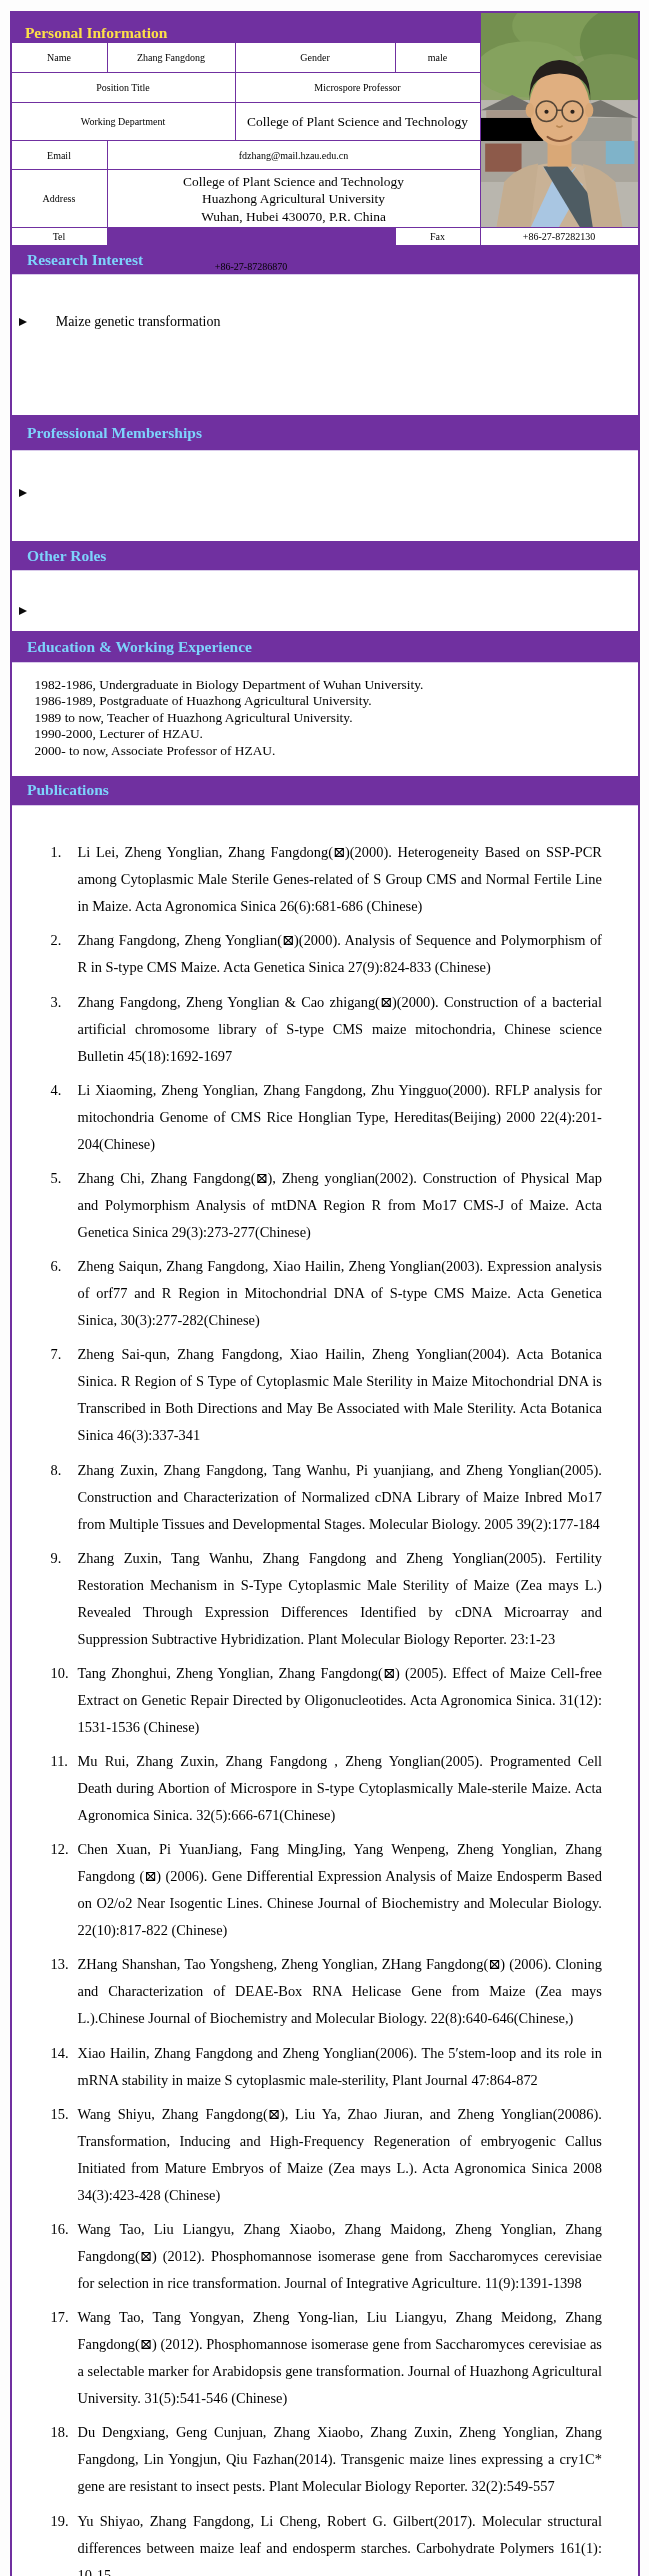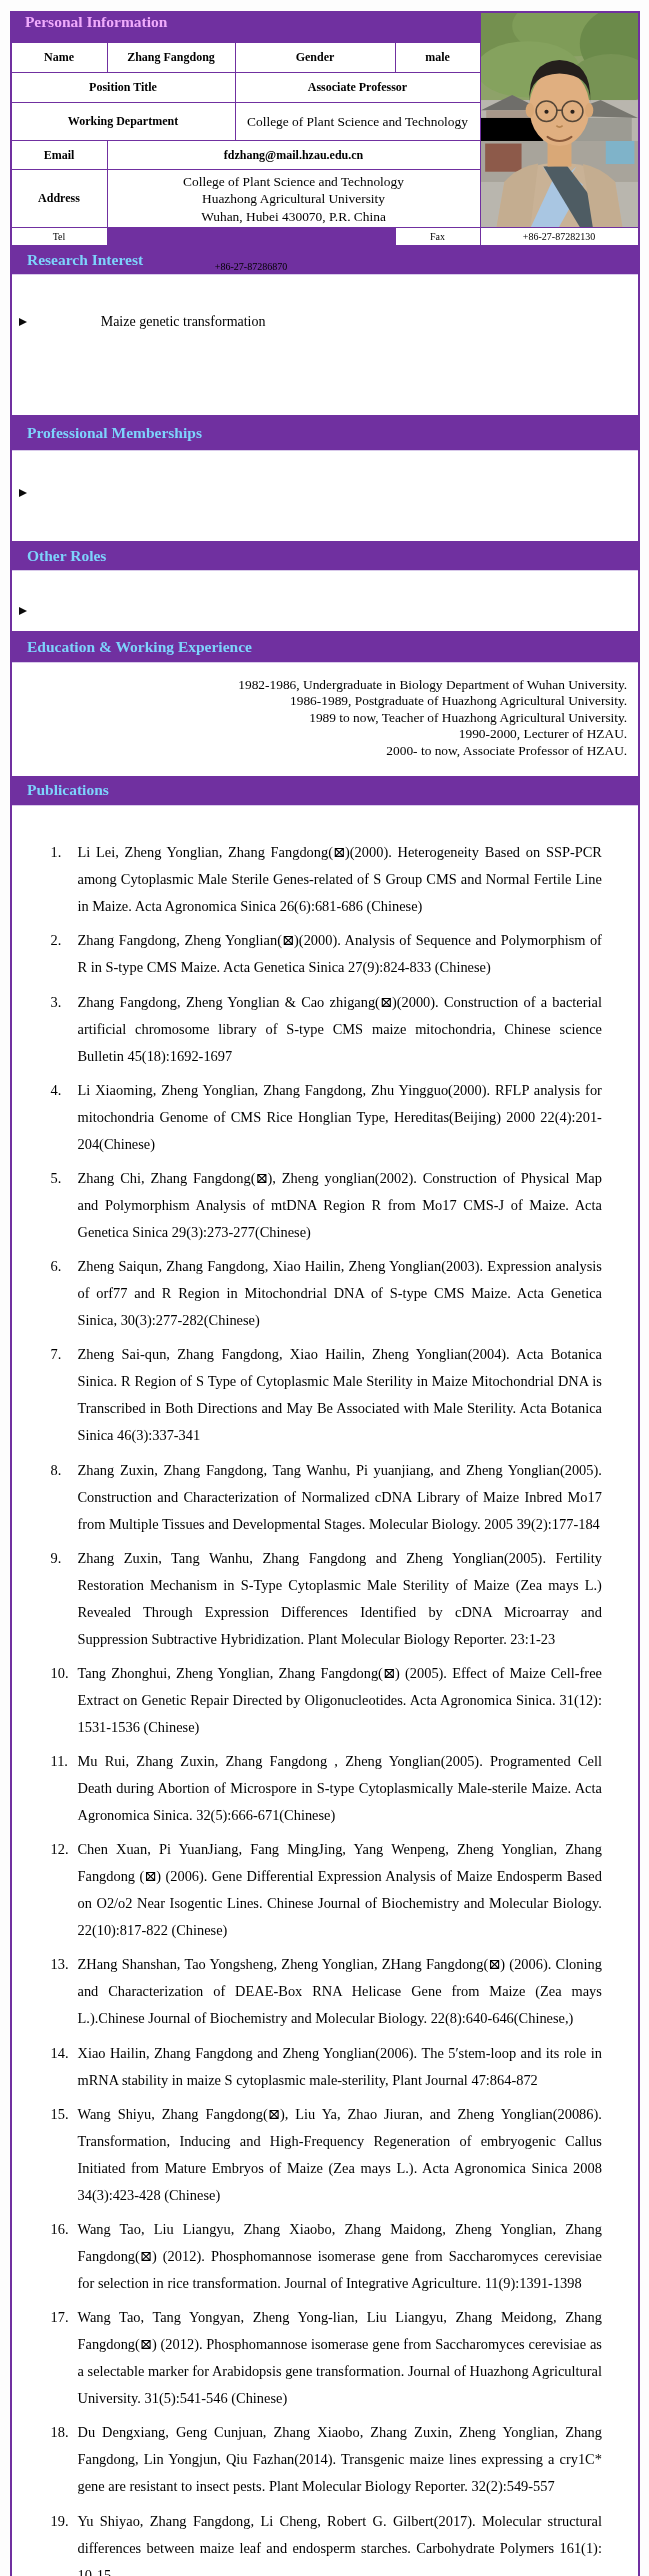--- a/index.html
+++ b/index.html
@@ -3,41 +3,41 @@
 <meta charset="utf-8">
 <style>
   html,body{margin:0;padding:0;background:#fdfdfd;}
   body{width:649px;font-family:"Liberation Serif","DejaVu Serif","DejaVu Sans",serif;color:#000;}
   .doc{width:626px;margin:11.3px auto 25px auto;border:2.1px solid #7030A0;background:#fff;}
   
   .pi-grid{display:grid;grid-template-columns:95px 127px 159px 84px 1fr;
            grid-template-rows:29px 29px 29px 37px 28px 57px 17px;
            gap:1px;background:#7030A0;padding:0;}
   .cell{background:#fff;display:flex;align-items:center;justify-content:center;text-align:center;}
-  .pi-bar{grid-column:1/5;background:#7030A0;color:#f0abfc;display:flex;align-items:flex-start;
+  .pi-bar{grid-column:1/5;background:#7030A0;color:#fde047;display:flex;align-items:flex-end;
           padding-left:13.4px;font-size:15.5px;font-weight:bold;}
   .photo-cell{grid-column:5;grid-row:1/7;background:#7f9b5e;padding:0;overflow:hidden;}
   .photo-cell svg{display:block;width:100%;height:100%;}
-  .fs27{font-size:12px;font-weight:bold;} .fs26{font-size:13.4px;} .fs25{font-size:10px;}
+  .fs27{font-size:10px;} .fs26{font-size:13.4px;} .fs25{font-size:10px;}
   .addr{flex-direction:column;line-height:17.5px;}
   .c12{grid-column:1/3;} .c35{grid-column:3/5;} .c25{grid-column:2/5;} .c24{grid-column:2/4;margin-top:38px;}
   
   .bar{background:#7030A0;color:#7dd3fc;display:flex;align-items:center;padding-left:15.5px;
        font-size:15.5px;font-weight:bold;border-bottom:1px solid #d8c9ea;}
   .bar.h58{height:29px;} .bar.h70{height:35px;} .bar.h62{height:31px;}
   .content{background:#fff;}
   .ri-content{height:103px;padding-top:37px;box-sizing:content-box;}
   .pm-content{height:58px;padding-top:32px;}
   .or-content{height:30px;padding-top:30px;}
   .edu-content{height:99px;padding:13.4px 10.3px 0 23px;}
-  .bullet-row{display:flex;align-items:center;height:19px;padding-left:7.2px;gap:45px;}
+  .bullet-row{display:flex;align-items:center;height:19px;padding-left:7.2px;}
   .tri{display:inline-block;width:0;height:0;border-left:8.8px solid #0a0a0a;
        border-top:4.6px solid transparent;border-bottom:4.6px solid transparent;margin-right:29px;flex:0 0 auto;}
   .bullet-text{font-size:14px;}
-  .edu-line{font-size:13.4px;line-height:16.5px;text-align:right;}
+  .edu-line{font-size:13.4px;line-height:16.5px;}
   
   .pub-list{list-style:none;margin:16px;padding:17.5px 19.6px 2.1px 23px;counter-reset:pub;}
   .pub-item{display:grid;grid-template-columns:27px 1fr;margin-bottom:7.2px;
             font-size:14.4px;line-height:27px;}
   .pub-item .num::before{counter-increment:pub;content:counter(pub) ".";}
   .pub-text{text-align:justify;}
   .pub-footnote{font-size:14.4px;padding:5.2px 19.6px 23px 23px;}
 </style>
 </head>
 <body>
@@ -98,21 +98,21 @@
         <span>Gender</span>
       </div>
     <div class="cell fs27">
         <span>male</span>
       </div>
 
     <div class="cell fs27 c12">
         <span>Position Title</span>
       </div>
     <div class="cell fs27 c35">
-        <span>Associate Professor</span>
+        <span>Microspore Professor</span>
       </div>
 
     <div class="cell fs27 c12">
         <span>Working Department</span>
       </div>
     <div class="cell fs26 c35">
         <span>College of Plant Science and Technology</span>
       </div>
 
     <div class="cell fs27">

